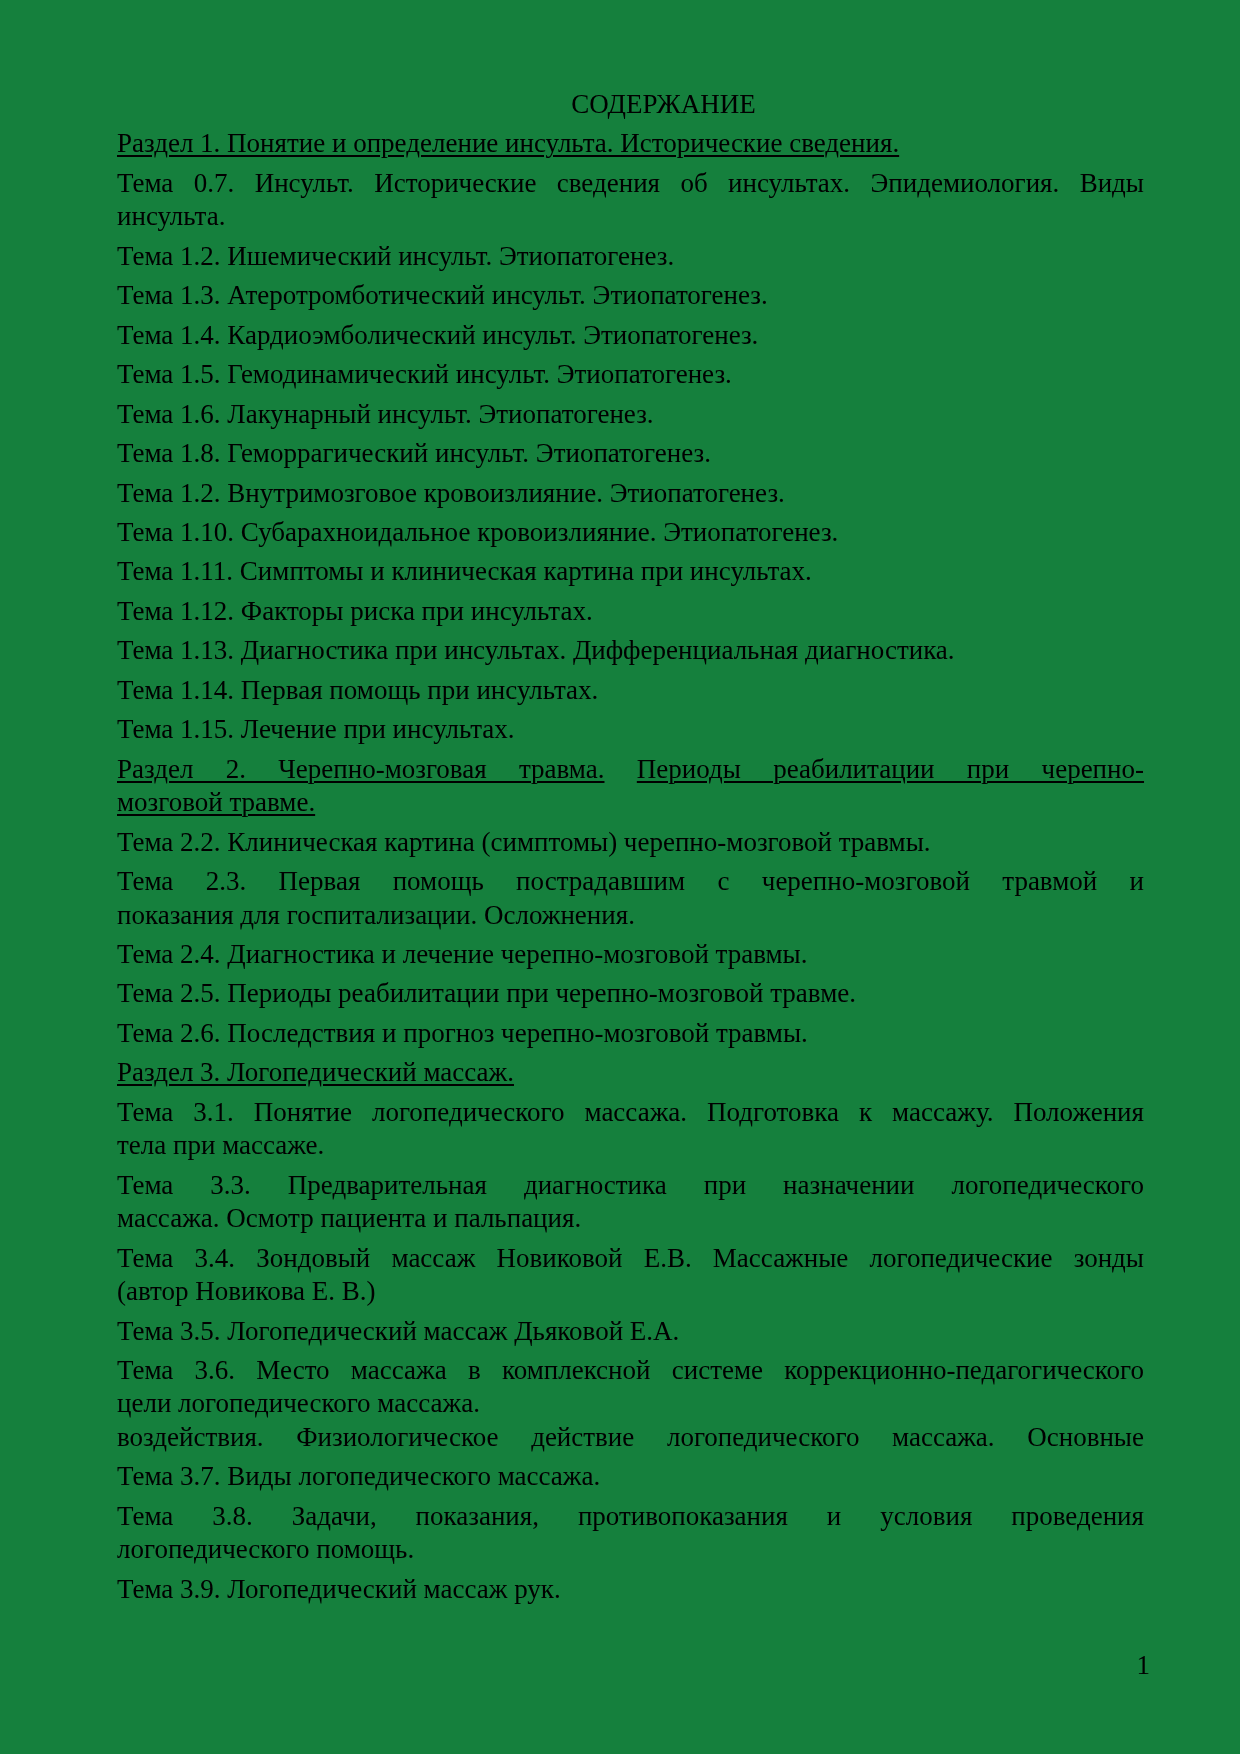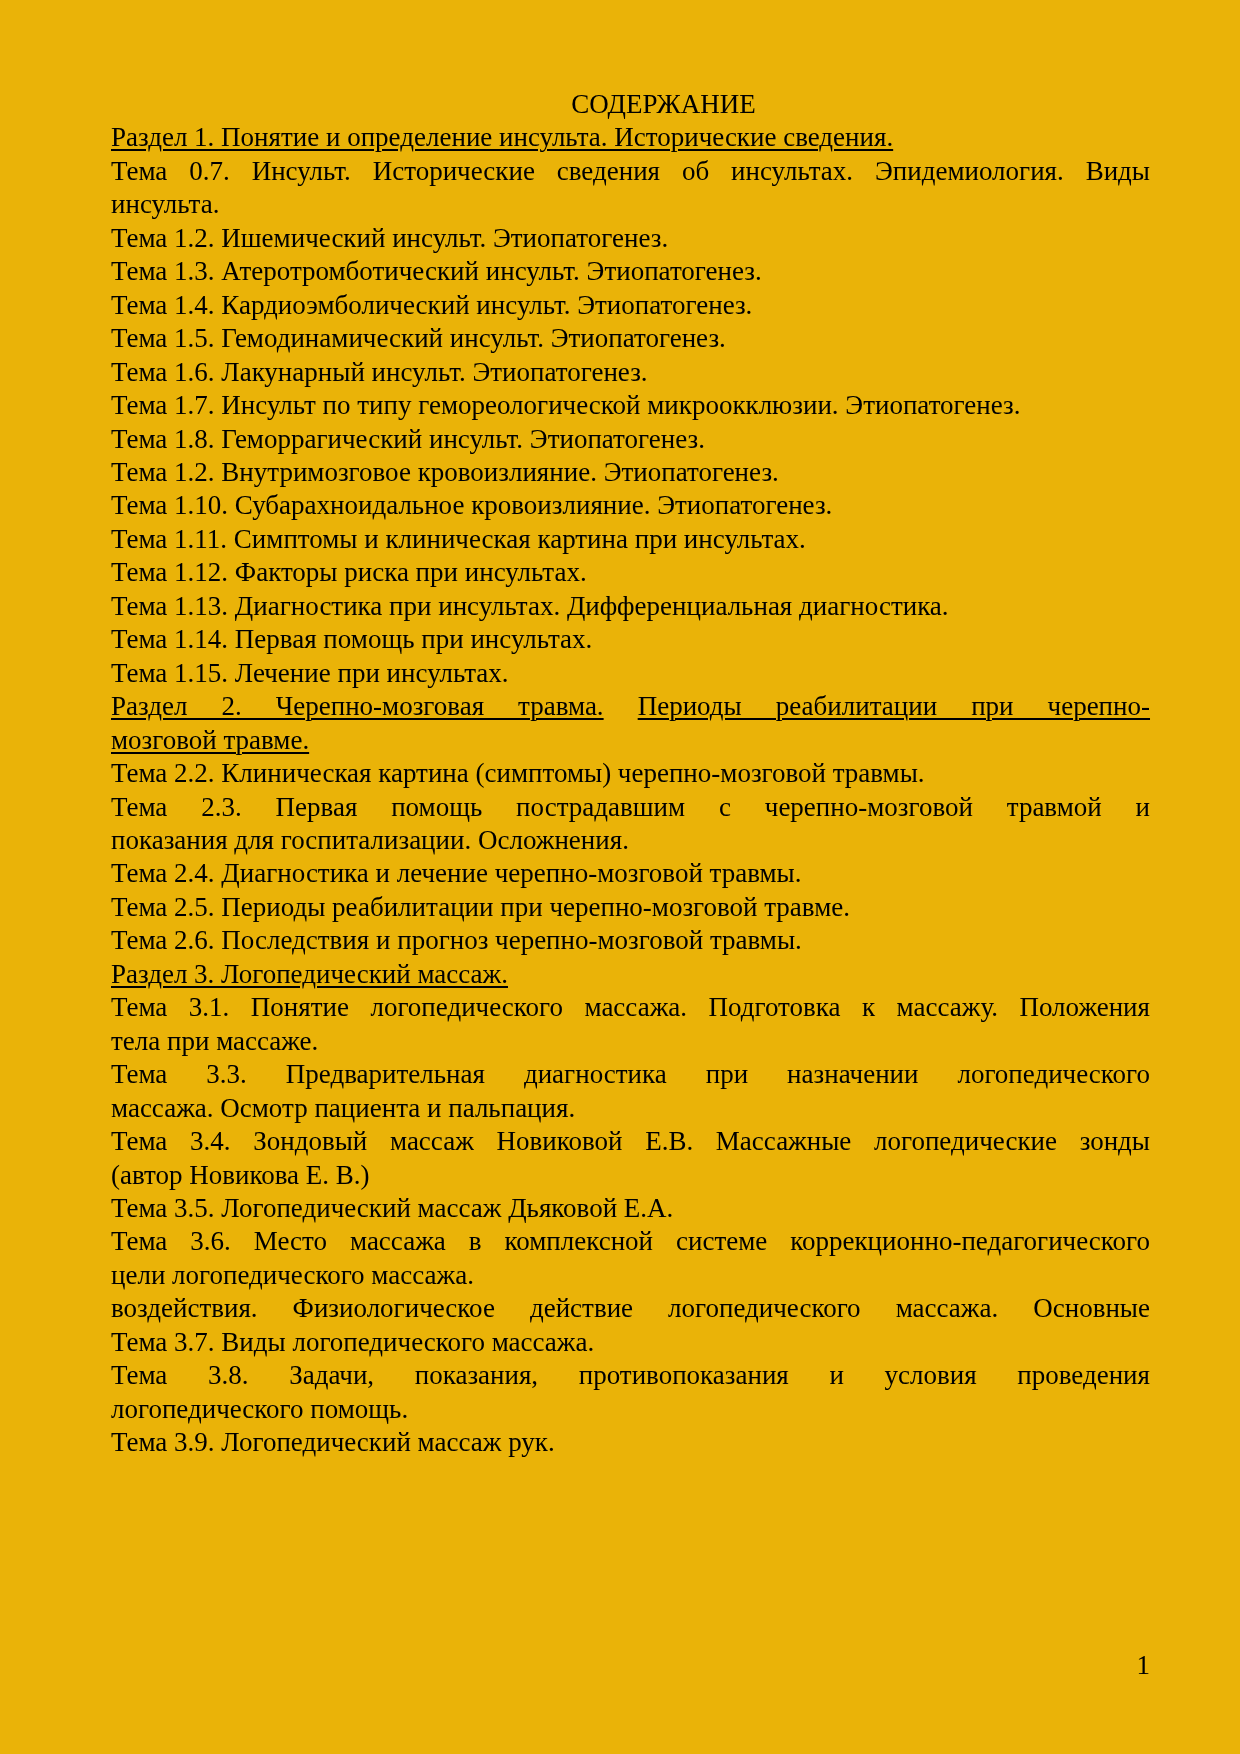--- a/index.html
+++ b/index.html
@@ -4,39 +4,39 @@
 <style>
   html, body {
     margin: 0;
     padding: 0;
     background: #ffffff;
   }
   .page {
     position: relative;
     width: 1240px;
     height: 1754px;
-    background: #eab308;
+    background: #15803d;
     color: #000000;
     font-family: "Liberation Serif", "DejaVu Serif", serif;
     font-size: 27px;
     line-height: 33.45px;
     overflow: hidden;
   }
   .content {
     position: absolute;
     left: 111px;
     top: 88px;
     width: 1039px;
   }
   .title {
     text-align: center;
     padding-left: 66px;
     white-space: nowrap;
   }
-  .para { margin: 0; padding: 0; }
+  .para { margin: 6px; padding: 0; }
   .line {
     text-align: left;
     white-space: nowrap;
   }
   .line.justify {
     white-space: normal;
     text-align: justify;
     text-align-last: justify;
     text-justify: inter-word;
   }
@@ -73,23 +73,20 @@
           <div class="line"><span>Тема 1.3. Атеротромботический инсульт. Этиопатогенез.</span></div>
         </div>
         <div class="para topic">
           <div class="line"><span>Тема 1.4. Кардиоэмболический инсульт. Этиопатогенез.</span></div>
         </div>
         <div class="para topic">
           <div class="line"><span>Тема 1.5. Гемодинамический инсульт. Этиопатогенез.</span></div>
         </div>
         <div class="para topic">
           <div class="line"><span>Тема 1.6. Лакунарный инсульт. Этиопатогенез.</span></div>
-        </div>
-        <div class="para topic">
-          <div class="line"><span>Тема 1.7. Инсульт по типу гемореологической микроокклюзии. Этиопатогенез.</span></div>
         </div>
         <div class="para topic">
           <div class="line"><span>Тема 1.8. Геморрагический инсульт. Этиопатогенез.</span></div>
         </div>
         <div class="para topic">
           <div class="line"><span>Тема 1.2. Внутримозговое кровоизлияние. Этиопатогенез.</span></div>
         </div>
         <div class="para topic">
           <div class="line"><span>Тема 1.10. Субарахноидальное кровоизлияние. Этиопатогенез.</span></div>
         </div>

